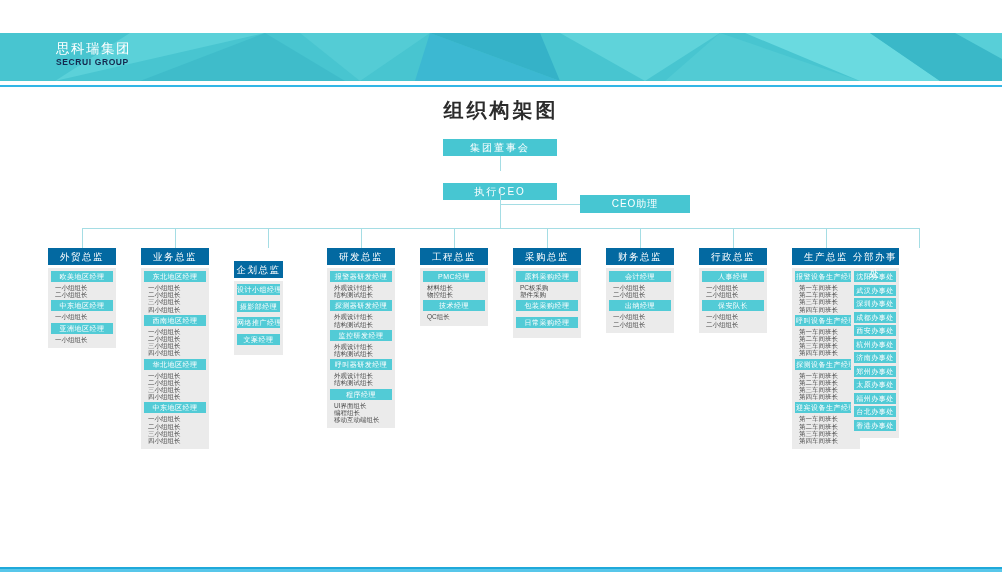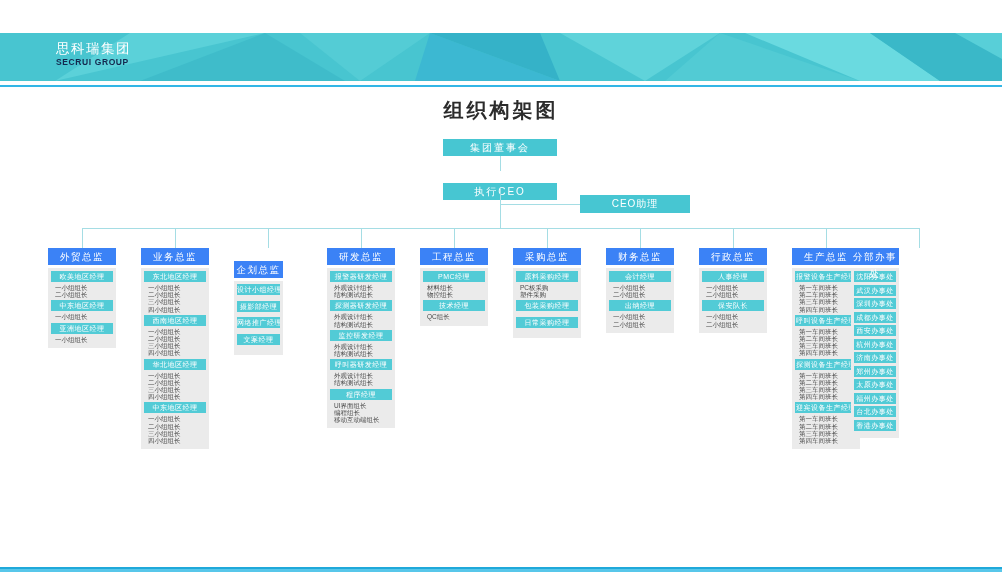--- a/index.html
+++ b/index.html
@@ -19,21 +19,21 @@
   .tbox{position:absolute;background:#47c6d2;color:#fff;text-align:center;
         font-size:10px;letter-spacing:2px;}
   #board{left:443px;top:139px;width:114px;height:17px;line-height:17px;}
   #ceo{left:443px;top:171px;width:114px;height:17px;line-height:17px;margin-top:12px;}
   #assistant{left:580px;top:195px;width:110px;height:18px;line-height:18px;letter-spacing:1px;}
   
   .vline{position:absolute;width:1px;background:#a5dde4;}
   .hline{position:absolute;height:1px;background:#a5dde4;}
   
   .col{position:absolute;top:248px;width:68px;}
-  .dept-h{height:17px;line-height:17px;background:#3b82f6;color:#fff;text-align:center;
+  .dept-h{height:17px;line-height:17px;background:#0369a1;color:#fff;text-align:center;
           font-size:9.5px;letter-spacing:1.5px;}
   .panel{margin-top:3px;background:#ebebeb;padding:1px 0 5px 0;}
   .bar{height:11px;line-height:11px;margin:2px 3px 2px 3px;background:#52cbd6;color:#fff;
        text-align:center;font-size:7px;letter-spacing:0.5px;white-space:nowrap;overflow:hidden;}
   .itm{font-size:6.5px;line-height:7.2px;color:#4a4a4a;padding-left:7px;white-space:nowrap;}
   
   #footer{position:absolute;left:0;top:567px;width:1002px;height:5px;
           background:linear-gradient(to bottom,#1fa9da 0%,#1fa9da 40%,#58c7ea 40%,#58c7ea 100%);}
 </style>
 </head>

